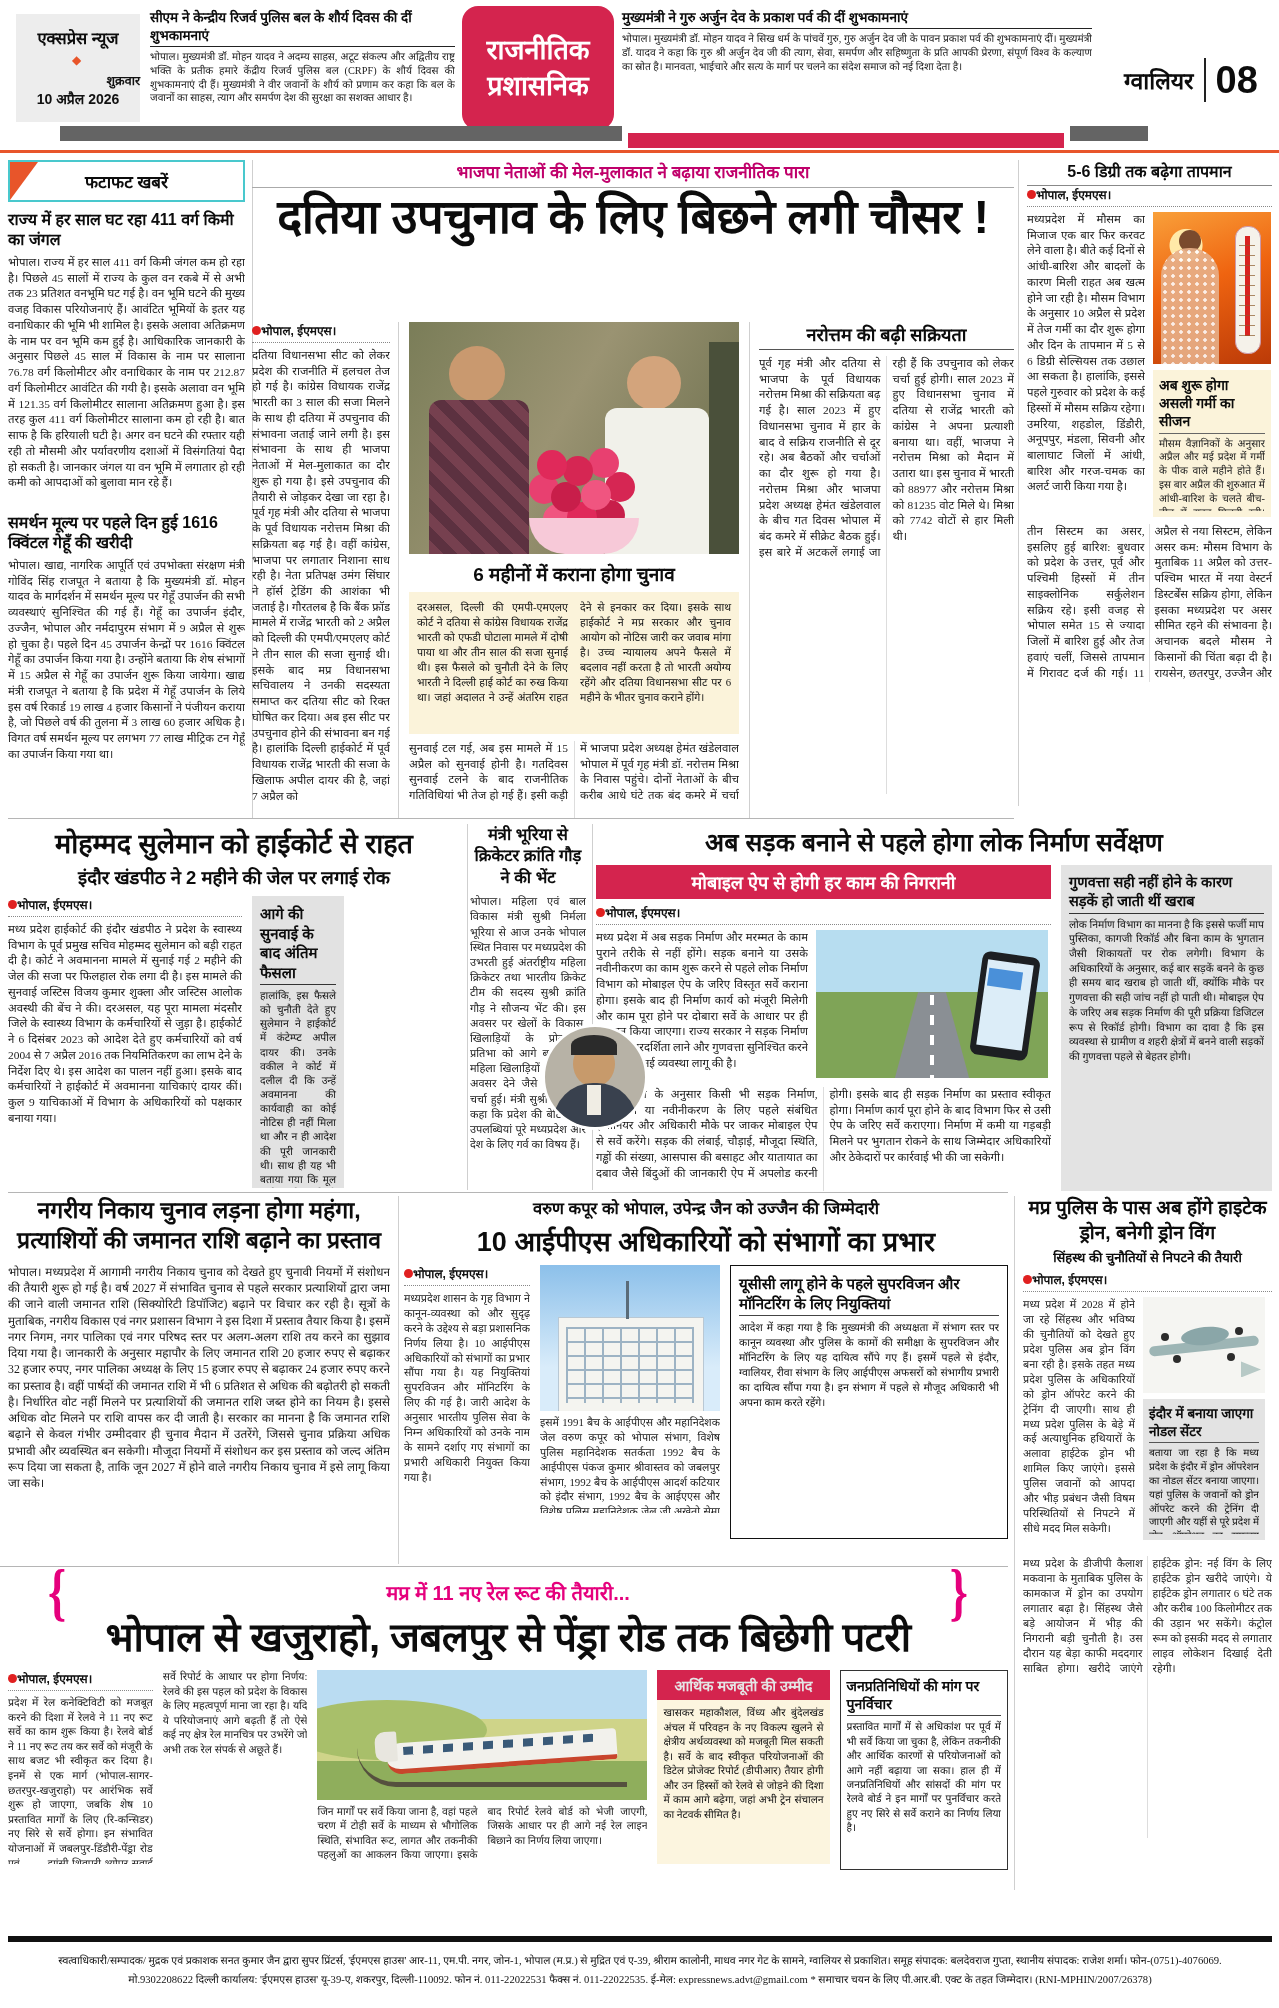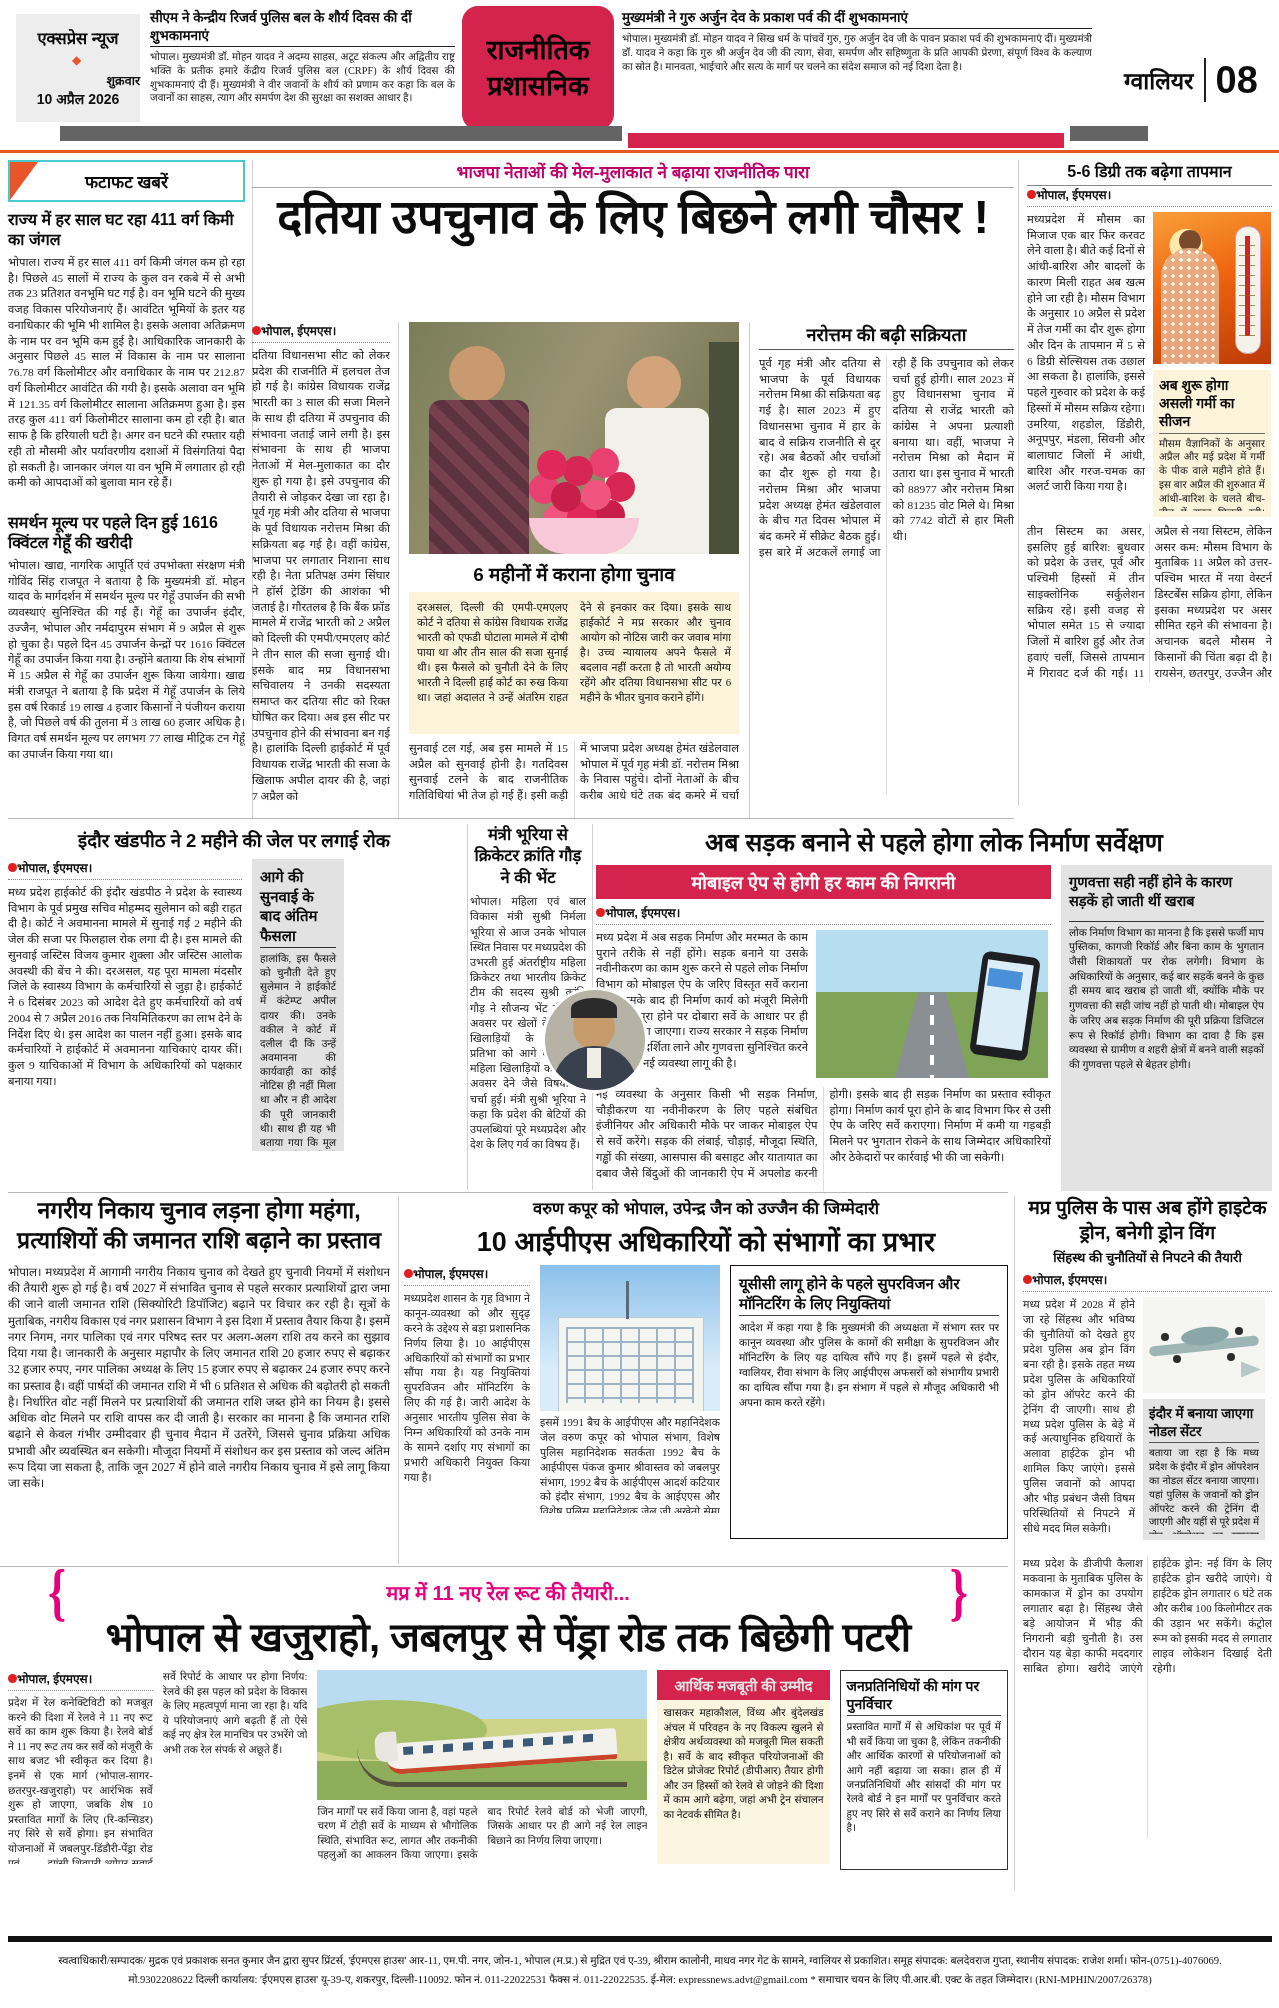--- a/index.html
+++ b/index.html
@@ -15,21 +15,21 @@
   .photo{position:relative;overflow:hidden;background:#ccc;}
   .shape{position:absolute;}
   
   .masthead{left:16px;top:14px;width:124px;height:108px;background:#ededed;text-align:center;padding-top:12px;box-sizing:border-box;}
   .masthead .t{font-size:16.5px;}
   .masthead .dec{color:#e8552a;font-size:12px;letter-spacing:3px;margin:4px 0;}
   .masthead .d1{font-size:12.5px;font-weight:bold;font-family:"Liberation Sans",sans-serif;text-align:right;}
   .masthead .d2{font-size:14px;font-weight:bold;font-family:"Liberation Sans",sans-serif;}
   .brief .bh{font-size:13.5px;border-bottom:1.5px solid #222;padding-bottom:2px;margin-bottom:3px;}
   .brief .bb{font-size:10.3px;line-height:1.34;}
-  .badge{left:462px;top:6px;width:152px;height:124px;background:#d4244e;border-radius:16px;color:#000000;
+  .badge{left:462px;top:6px;width:152px;height:124px;background:#d4244e;border-radius:16px;color:#ffffff;
          display:flex;flex-direction:column;justify-content:center;text-align:center;
          font-family:"Liberation Sans",sans-serif;font-weight:bold;font-size:27px;line-height:1.35;}
   .edition{left:1124px;top:58px;display:flex;align-items:center;gap:10px;}
   .edition .city{font-size:23px;}
   .edition .sep{width:2px;height:44px;background:#222;}
   .edition .num{font-size:38px;font-weight:900;}
   .bar{height:15px;}
   .orange-rule{left:0;top:150px;width:1279px;height:3px;background:#e8552a;}
   
   .quick{left:8px;top:160px;width:237px;height:658px;border-right:1px solid #cfcfcf;padding-right:7px;box-sizing:content-box;}
@@ -79,21 +79,21 @@
   .road{left:596px;top:824px;width:676px;height:366px;}
   .r-hl{font-size:25px;font-weight:800;white-space:nowrap;overflow:hidden;text-align:center;}
   .r-row{display:flex;gap:10px;margin-top:7px;}
   .r-main{width:455px;}
   .r-banner{background:#d4244e;color:#fff;font-size:18px;text-align:center;padding:5px 0;margin-bottom:5px;
             font-family:"Liberation Sans",sans-serif;font-weight:bold;}
   .r-flex{display:flex;gap:8px;}
   .r-b1{width:212px;height:152px;}
   .r-lower{margin-top:5px;height:104px;overflow:hidden;}
   .r-gray{flex:1;background:#e3e3e3;padding:8px;overflow:hidden;}
-  .r-gray .gt{font-size:14.5px;border-bottom:1.5px solid #333;padding-bottom:10px;margin-bottom:4px;line-height:1.3;}
+  .r-gray .gt{font-size:14.5px;border-bottom:1.5px solid #333;padding-bottom:2px;margin-bottom:4px;line-height:1.3;}
   .r-gray .gb{font-size:10.5px;line-height:1.4;text-align:justify;height:248px;overflow:hidden;}
   
   .municipal{left:8px;top:1196px;width:382px;height:368px;border-right:1px solid #cfcfcf;padding-right:8px;}
   .mu-hl{text-align:center;font-size:23px;font-weight:800;line-height:1.3;margin-bottom:8px;}
   .ips{left:404px;top:1196px;width:604px;height:368px;}
   .i-kick{text-align:center;font-size:16.5px;}
   .i-hl{text-align:center;font-size:27px;font-weight:800;white-space:nowrap;overflow:hidden;margin:3px 0 6px;}
   .i-row{display:flex;gap:10px;}
   .i-c1{width:126px;}
   .i-mid{width:180px;}
@@ -237,20 +237,21 @@
           <div class="yb bt">मौसम वैज्ञानिकों के अनुसार अप्रैल और मई प्रदेश में गर्मी के पीक वाले महीने होते हैं। इस बार अप्रैल की शुरुआत में आंधी-बारिश के चलते बीच-बीच में राहत मिलती रही। अब सिस्टम खत्म होते ही तेज गर्मी का असली सीजन शुरू होगा।</div>
         </div>
       </div>
     </div>
     <div class="w-body2 bt">तीन सिस्टम का असर, इसलिए हुई बारिश: बुधवार को प्रदेश के उत्तर, पूर्व और पश्चिमी हिस्सों में तीन साइक्लोनिक सर्कुलेशन सक्रिय रहे। इसी वजह से भोपाल समेत 15 से ज्यादा जिलों में बारिश हुई और तेज हवाएं चलीं, जिससे तापमान में गिरावट दर्ज की गई। 11 अप्रैल से नया सिस्टम, लेकिन असर कम: मौसम विभाग के मुताबिक 11 अप्रैल को उत्तर-पश्चिम भारत में नया वेस्टर्न डिस्टर्बेंस सक्रिय होगा, लेकिन इसका मध्यप्रदेश पर असर सीमित रहने की संभावना है। अचानक बदले मौसम ने किसानों की चिंता बढ़ा दी है। रायसेन, छतरपुर, उज्जैन और शिवपुरी में बारिश के कारण खेतों में कटी हुई गेहूं की फसल भीग गई, जिससे नुकसान की आशंका है।</div>
   </div>
 
   <div class="abs hr-rule" style="left:8px;top:818px;width:1006px;"></div>
 
   <div class="abs suleman">
+    <div class="s-hl hl">मोहम्मद सुलेमान को हाईकोर्ट से राहत</div>
     <div class="s-sub hl">इंदौर खंडपीठ ने 2 महीने की जेल पर लगाई रोक</div>
     <div class="s-content">
       <div class="s-left">
         <div class="byline">
           <span class="dot"></span>
           <span>भोपाल, ईएमएस।</span>
         </div>
         <div class="bt" style="height:262px;">मध्य प्रदेश हाईकोर्ट की इंदौर खंडपीठ ने प्रदेश के स्वास्थ्य विभाग के पूर्व प्रमुख सचिव मोहम्मद सुलेमान को बड़ी राहत दी है। कोर्ट ने अवमानना मामले में सुनाई गई 2 महीने की जेल की सजा पर फिलहाल रोक लगा दी है। इस मामले की सुनवाई जस्टिस विजय कुमार शुक्ला और जस्टिस आलोक अवस्थी की बेंच ने की। दरअसल, यह पूरा मामला मंदसौर जिले के स्वास्थ्य विभाग के कर्मचारियों से जुड़ा है। हाईकोर्ट ने 6 दिसंबर 2023 को आदेश देते हुए कर्मचारियों को वर्ष 2004 से 7 अप्रैल 2016 तक नियमितिकरण का लाभ देने के निर्देश दिए थे। इस आदेश का पालन नहीं हुआ। इसके बाद कर्मचारियों ने हाईकोर्ट में अवमानना याचिकाएं दायर कीं। कुल 9 याचिकाओं में विभाग के अधिकारियों को पक्षकार बनाया गया।</div>
       </div>
       <div class="s-box">

